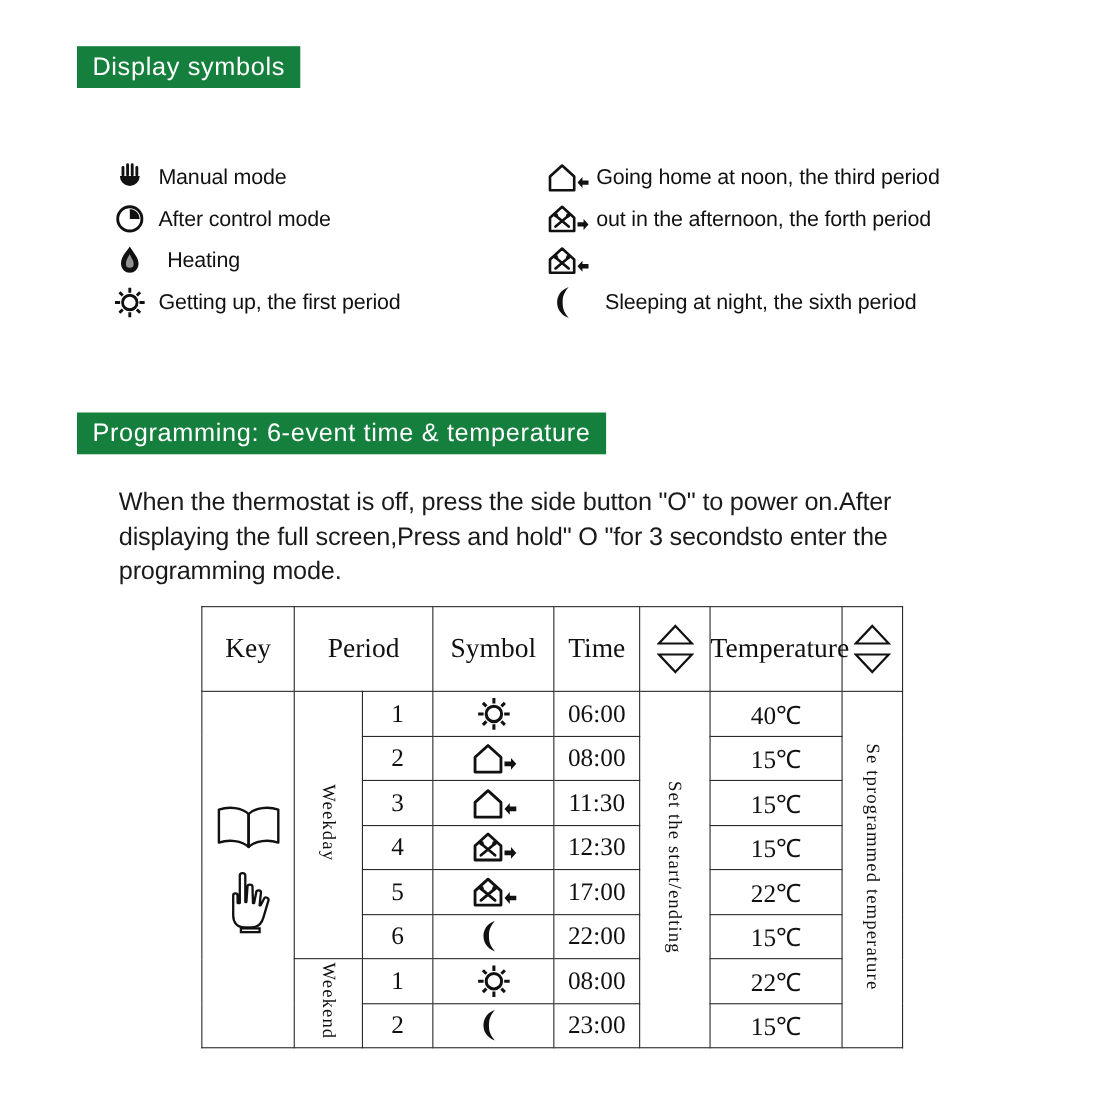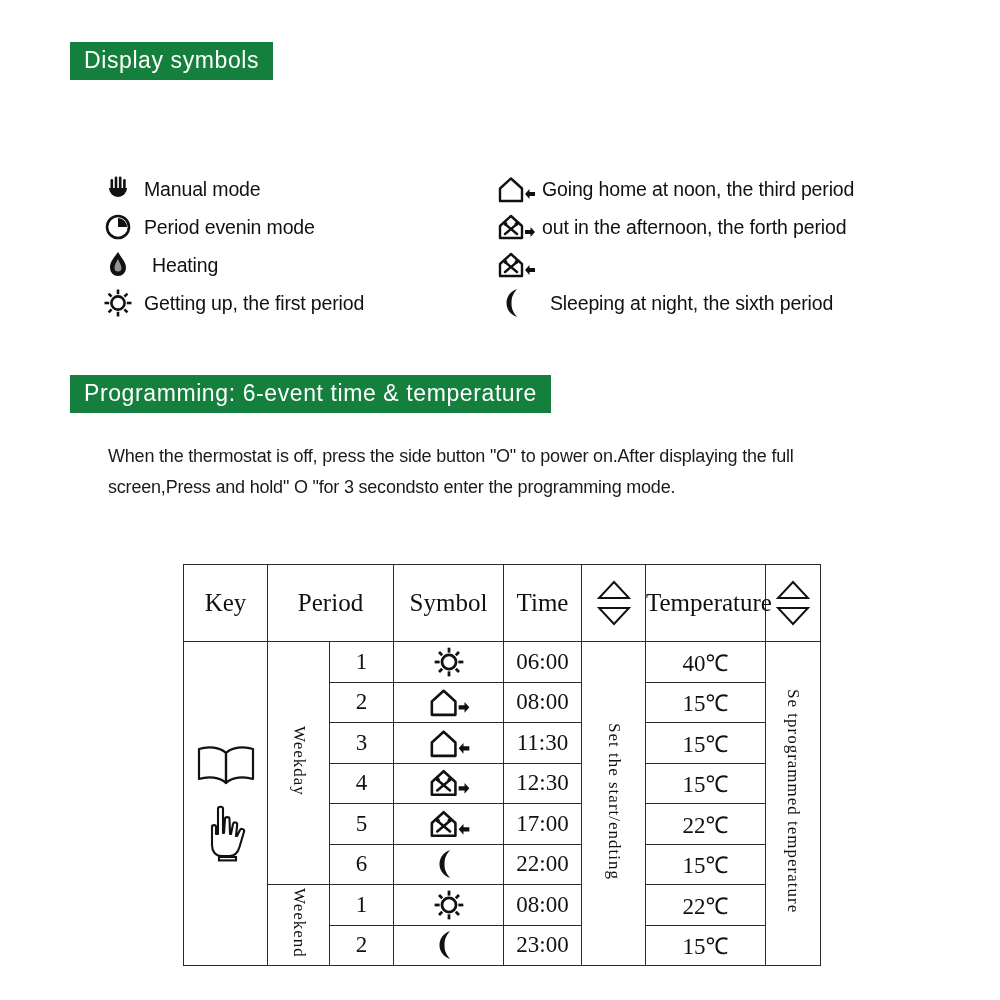--- a/index.html
+++ b/index.html
@@ -34,21 +34,20 @@
   
   .legend {
     position: absolute;
     left: 98px;
     top: 142px;
     width: 880px;
   }
   .legend-col {
     position: absolute;
     top: 0;
-    margin-top: 28px;
   }
   .legend-col.left  { left: 0px; width: 470px; }
   .legend-col.right { left: 398px; width: 480px; }
 
   .legend-row {
     display: flex;
     align-items: center;
     height: 38px;
   }
   .legend-icon {
@@ -69,33 +68,32 @@
   }
   .legend-label.indent { padding-left: 14px; }
 
   
   #intro {
     position: absolute;
     left: 108px;
     top: 441px;
     width: 790px;
     font-family: "Liberation Sans", sans-serif;
-    font-size: 18px;
+    font-size: 23px;
     line-height: 31px;
     color: #1a1a1a;
     letter-spacing: -0.2px;
   }
 
   
   #prog-table-wrap {
     position: absolute;
     left: 183px;
     top: 551px;
     width: 637px;
-    margin-top: 13px;
   }
   table.prog {
     border-collapse: collapse;
     width: 637px;
     table-layout: fixed;
     font-family: "Liberation Serif", serif;
   }
   table.prog td, table.prog th {
     border: 1.6px solid #2a2a2a;
     padding: 0;
@@ -168,21 +166,21 @@
       <span class="legend-label">Manual mode</span>
     </div>
 
     <div class="legend-row">
       <span class="legend-icon">
         <svg width="30" height="30" viewBox="0 0 30 30">
           <circle cx="15" cy="15" r="11" fill="none" stroke="#111" stroke-width="2.6"></circle>
           <path d="M15 15 L15 6 A9 9 0 0 1 24 15 Z" fill="#111"></path>
         </svg>
       </span>
-      <span class="legend-label">Period evenin mode</span>
+      <span class="legend-label">After control mode</span>
     </div>
 
     <div class="legend-row">
       <span class="legend-icon">
         <svg width="24" height="28" viewBox="0 0 24 28">
           <path d="M12 1 C8 7 4 10 4 17 a8 8 0 0 0 16 0 c0-6-4-9-8-16 z" fill="#111"></path>
           <path d="M12 8 C10 12 8.5 13.5 8.5 17 a3.5 3.5 0 0 0 7 0 c0-3-2-5-3.5-9 z" fill="#fff" opacity="0.55"></path>
         </svg>
       </span>
       <span class="legend-label indent">Heating</span>

